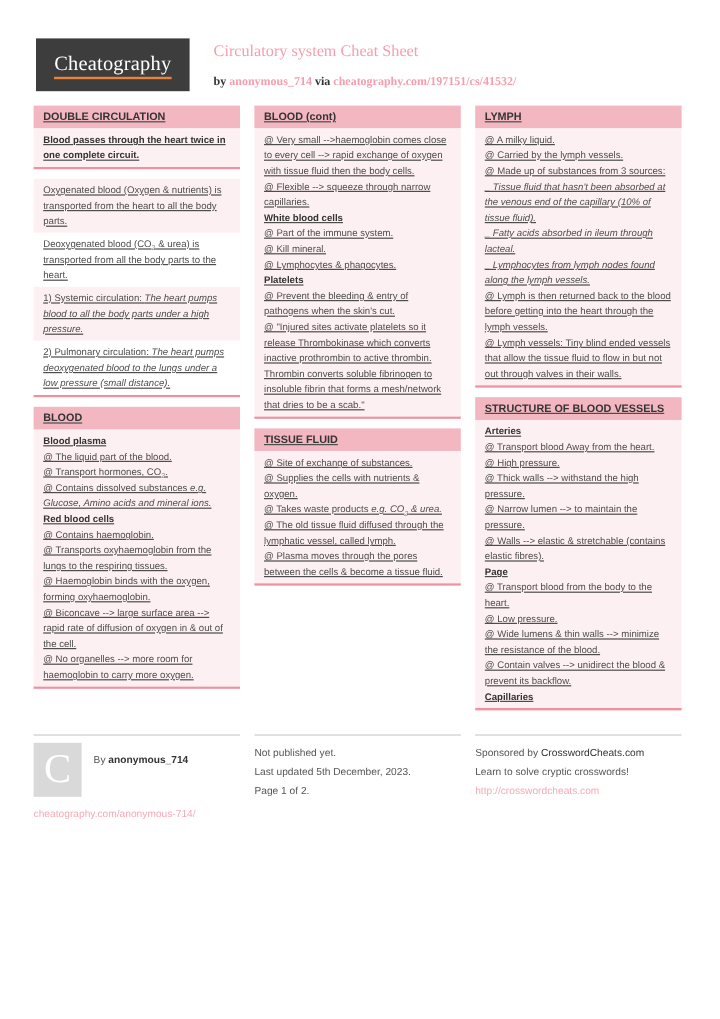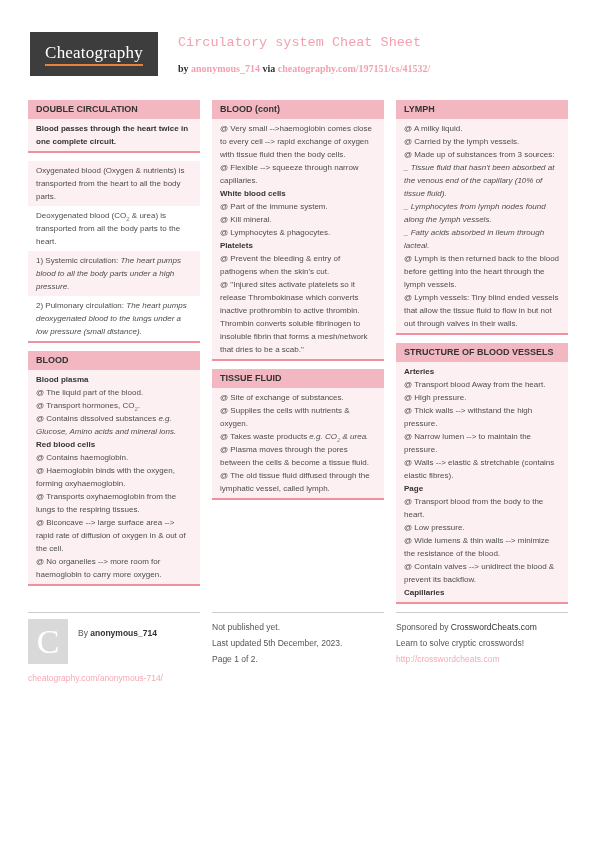--- a/index.html
+++ b/index.html
@@ -5,26 +5,26 @@
   html,body{margin:0;padding:0;background:#ffffff;}
   .page{position:relative;width:600px;height:835px;background:#fff;overflow:hidden;
         font-family:"Liberation Sans",sans-serif;color:#4d4d4d;}
 
   
   .logo-box{position:absolute;left:30px;top:32px;width:128px;height:44px;background:#3d3d3d;
             display:flex;align-items:center;justify-content:center;}
   .logo-text{font-family:"Liberation Serif",serif;color:#ffffff;font-size:17px;
              border-bottom:2px solid #e8823c;padding-bottom:1px;letter-spacing:0.2px;}
   .head-block{position:absolute;left:178px;top:34px;font-family:"Liberation Serif",serif;}
-  .head-title{color:#f59fae;font-size:13.5px;line-height:17px;font-family:Liberation Mono, monospace;}
+  .head-title{color:#f59fae;font-size:13.5px;line-height:17px;}
   .head-byline{font-size:10px;color:#333;margin-top:12px;font-weight:bold;}
   .head-byline a{color:#f59fae;text-decoration:none;font-weight:bold;}
 
   
-  .content{position:absolute;left:28px;top:100px;width:540px;display:flex;gap:12px;}
+  .content{position:absolute;left:28px;top:88px;width:540px;display:flex;gap:12px;text-decoration:underline;}
   .col{width:172px;flex:0 0 172px;}
   .section{margin-bottom:8px;border-bottom:2px solid #f0919f;}
   .section-header{background:#f2b7c0;color:#333;font-weight:bold;font-size:9px;
                   padding:0 8px;height:19px;line-height:19px;}
   .row{padding:3px 8px;}
   .row-odd{background:#fdf0f3;}
   .row-even{background:#ffffff;}
   .row p{margin:0;font-size:8px;line-height:13px;}
   .b{font-weight:bold;color:#333;}
   .i{font-style:italic;}
@@ -87,22 +87,22 @@
         </div>
         <div class="section">
           <div class="section-header">BLOOD</div>
           <div class="row row-odd">
             <p><span class="b">Blood plasma</span></p>
             <p><span class="n">@ The liquid part of the blood.</span></p>
             <p><span class="n">@ Transport hormones, CO</span><sub>2</sub><span class="n">.</span></p>
             <p><span class="n">@ Contains dissolved substances </span><span class="i">e.g. Glucose, Amino acids and mineral ions.</span></p>
             <p><span class="b">Red blood cells</span></p>
             <p><span class="n">@ Contains haemoglobin.</span></p>
+            <p><span class="n">@ Transports oxyhaemoglobin from the lungs to the respiring tissues.</span></p>
             <p><span class="n">@ Haemoglobin binds with the oxygen, forming oxyhaemoglobin.</span></p>
-            <p><span class="n">@ Transports oxyhaemoglobin from the lungs to the respiring tissues.</span></p>
             <p><span class="n">@ Biconcave --&gt; large surface area --&gt; rapid rate of diffusion of oxygen in &amp; out of the cell.</span></p>
             <p><span class="n">@ No organelles --&gt; more room for haemoglobin to carry more oxygen.</span></p>
           </div>
         </div>
       </div>
     <div class="col">
         <div class="section">
           <div class="section-header">BLOOD (cont)</div>
           <div class="row row-odd">
             <p><span class="n">@ Very small --&gt;haemoglobin comes close to every cell --&gt; rapid exchange of oxygen with tissue fluid then the body cells.</span></p>
@@ -115,35 +115,35 @@
             <p><span class="n">@ Prevent the bleeding &amp; entry of pathogens when the skin's cut.</span></p>
             <p><span class="n">@ "Injured sites activate platelets so it release Thrombokinase which converts inactive prothrombin to active thrombin. Thrombin converts soluble fibrinogen to insoluble fibrin that forms a mesh/network that dries to be a scab."</span></p>
           </div>
         </div>
         <div class="section">
           <div class="section-header">TISSUE FLUID</div>
           <div class="row row-odd">
             <p><span class="n">@ Site of exchange of substances.</span></p>
             <p><span class="n">@ Supplies the cells with nutrients &amp; oxygen.</span></p>
             <p><span class="n">@ Takes waste products </span><span class="i">e.g. CO</span><sub class="i">2</sub><span class="i"> &amp; urea.</span></p>
+            <p><span class="n">@ The old tissue fluid diffused through the lymphatic vessel, called lymph.</span></p>
             <p><span class="n">@ Plasma moves through the pores between the cells &amp; become a tissue fluid.</span></p>
-            <p><span class="n">@ The old tissue fluid diffused through the lymphatic vessel, called lymph.</span></p>
           </div>
         </div>
       </div>
     <div class="col">
         <div class="section">
           <div class="section-header">LYMPH</div>
           <div class="row row-odd">
             <p><span class="n">@ A milky liquid.</span></p>
             <p><span class="n">@ Carried by the lymph vessels.</span></p>
             <p><span class="n">@ Made up of substances from 3 sources:</span></p>
             <p><span class="i">_ Tissue fluid that hasn't been absorbed at the venous end of the capillary (10% of tissue fluid).</span></p>
+            <p><span class="i">_ Fatty acids absorbed in ileum through lacteal.</span></p>
             <p><span class="i">_ Lymphocytes from lymph nodes found along the lymph vessels.</span></p>
-            <p><span class="i">_ Fatty acids absorbed in ileum through lacteal.</span></p>
             <p><span class="n">@ Lymph is then returned back to the blood before getting into the heart through the lymph vessels.</span></p>
             <p><span class="n">@ Lymph vessels: Tiny blind ended vessels that allow the tissue fluid to flow in but not out through valves in their walls.</span></p>
           </div>
         </div>
         <div class="section">
           <div class="section-header">STRUCTURE OF BLOOD VESSELS</div>
           <div class="row row-odd">
             <p><span class="b">Arteries</span></p>
             <p><span class="n">@ Transport blood Away from the heart.</span></p>
             <p><span class="n">@ High pressure.</span></p>

